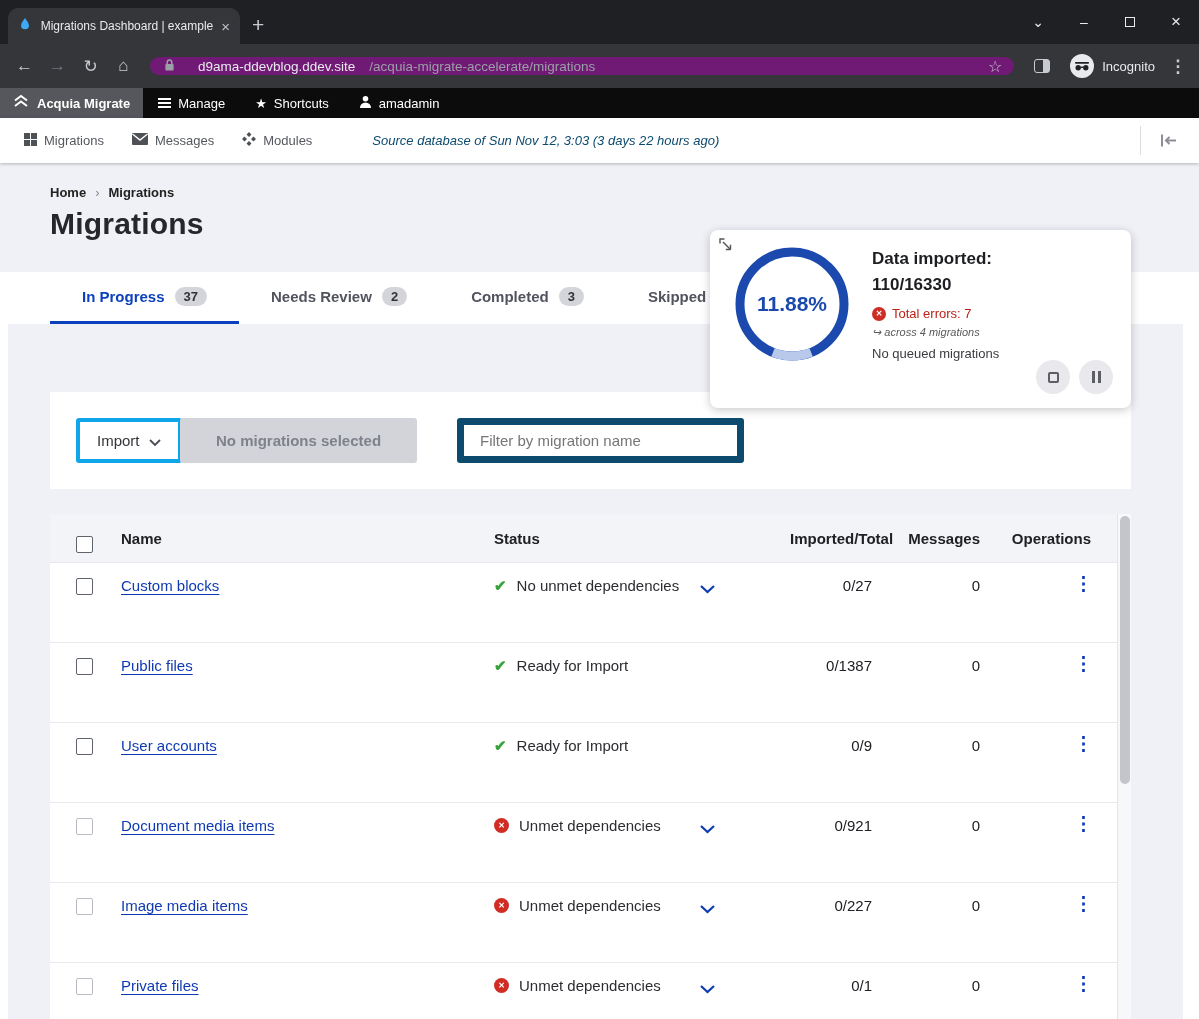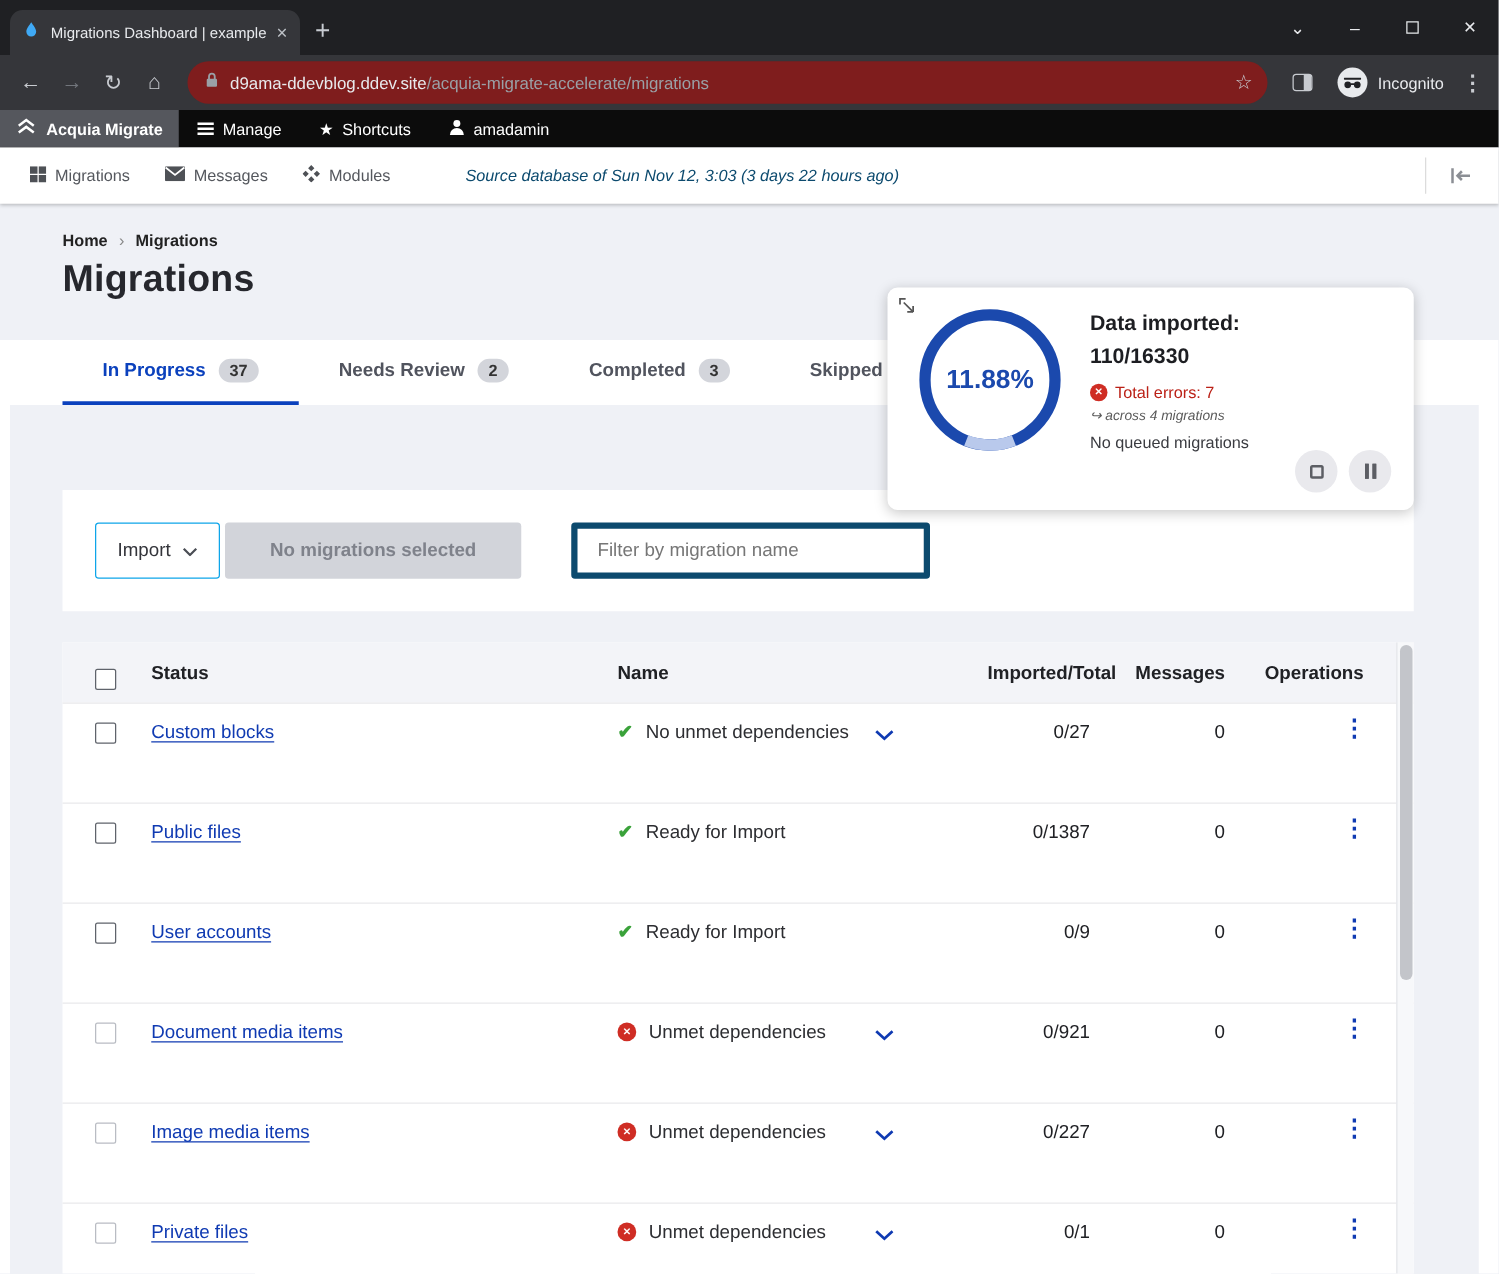--- a/index.html
+++ b/index.html
@@ -13,22 +13,22 @@
   .tab-title { color:#e8eaed; font-size:12px; white-space:nowrap; overflow:hidden; text-overflow:ellipsis; flex:1; }
   .tab-close { color:#bdc1c6; font-size:15px; line-height:1; cursor:default; }
   .newtab { color:#c7cbd1; font-size:21px; margin:0 0 9px 12px; line-height:1; }
   .wctrl { position:absolute; right:0; top:0; height:44px; display:flex; align-items:center; }
   .wctrl > div { width:46px; text-align:center; color:#e8eaed; font-size:14px; display:flex; align-items:center; justify-content:center; height:100%; }
   .maxbox { width:10px; height:10px; border:1.2px solid #e8eaed; }
 
   .navbar { height:44px; background:#35363a; display:flex; align-items:center; padding:0 8px; flex:none; }
   .navbtn { width:33px; text-align:center; color:#c8cbd0; font-size:17px; }
   .navbtn.dim { color:#72767c; }
-  .urlpill { flex:1; height:34px; background:#7f1d1d; border-radius:17px; display:flex; align-items:center;
-             padding:0 8px 0 14px; margin:0 10px; gap:9px; min-width:0; }
+  .urlpill { flex:1; height:18px; background:#701a75; border-radius:17px; display:flex; align-items:center;
+             padding:0 8px 0 14px; margin:0 10px; gap:23px; min-width:0; }
   .urlhost { color:#e8eaed; font-size:13.5px; white-space:nowrap; }
   .urlpath { color:#9aa0a6; font-size:13.5px; white-space:nowrap; flex:1; overflow:hidden; margin-left:-9px; }
   .star { color:#c8cbd0; font-size:16px; margin-right:4px; }
   .panelicon { width:16px; height:14px; border:1.5px solid #c8cbd0; border-radius:3px; position:relative; margin:0 10px; }
   .panelicon::after { content:""; position:absolute; right:0; top:0; bottom:0; width:6px; background:#c8cbd0; }
   .incog { display:flex; align-items:center; gap:8px; margin:16px 10px; }
   .incog-circle { width:24px; height:24px; border-radius:50%; background:#e8eaed; display:flex; align-items:center; justify-content:center; }
   .incog-label { color:#e8eaed; font-size:13px; }
   .kebab-b { color:#c8cbd0; font-size:17px; width:26px; text-align:center; font-weight:bold; }
 
@@ -82,25 +82,25 @@
   .ovqueued { margin-top:7px; font-size:13px; color:#3a3b40; }
   .ovbtns { position:absolute; right:18px; bottom:14px; display:flex; gap:9px; }
   .cbtn { width:34px; height:34px; border-radius:50%; background:#e9e9ed; display:flex; align-items:center; justify-content:center; }
   .stop-sq { width:11px; height:11px; border:2px solid #5c5e64; border-radius:2px; }
   .pausebars { display:flex; gap:3px; }
   .pausebars span { width:3px; height:12px; background:#5c5e64; border:1px solid #5c5e64; }
 
   
   .actioncard { position:absolute; left:50px; top:229px; width:1081px; height:97px; background:#fff; }
   .importbtn { position:absolute; left:26px; top:26px; height:45px; padding:0 17px; background:#fff;
-               border:1px solid #0ea5e9; border-radius:3px; display:flex; align-items:center; gap:9px;
+               border:4px solid #0ea5e9; border-radius:3px; display:flex; align-items:center; gap:9px;
                font-size:15px; color:#33343a; font-family:inherit; }
   .noselbtn { position:absolute; left:130px; top:26px; height:45px; padding:0 36px; background:#d2d4da; border:none;
               border-radius:3px; color:#7f828b; font-weight:bold; font-size:15px; font-family:inherit; }
-  .filterinput { position:absolute; left:407px; top:26px; height:45px; width:287px; border:5px solid #0c4a6e;
+  .filterinput { position:absolute; left:407px; top:26px; height:45px; width:287px; border:7px solid #0c4a6e;
                  border-radius:3px; padding:0 16px; font-size:15px; color:#333; font-family:inherit; }
   .filterinput::placeholder { color:#767676; }
 
   
   .tablecard { position:absolute; left:50px; top:351px; width:1081px; bottom:0; background:#fff; }
   .tgrid { display:grid; grid-template-columns:45px 373px 296px 82px 108px 1fr; padding-left:26px; }
   .thead { height:48px; background:#f3f4f8; align-items:center; font-size:15px; font-weight:bold; color:#202125; }
   .h-imp,.h-msg { text-align:right; }
   .h-ops { text-align:right; padding-right:40px; }
   .trow { height:80px; border-top:1px solid #e9e9ec; align-items:start; }
@@ -328,22 +328,22 @@
           </svg>
       </span>
     </button>
     <button class="noselbtn">No migrations selected</button>
     <input class="filterinput" placeholder="Filter by migration name" style="">
   </div>
 
   <div class="tablecard">
     <div class="tgrid thead">
       <div class="cbwrap"><span class="cb"></span></div>
+      <div>Name</div>
       <div>Status</div>
-      <div>Name</div>
       <div class="h-imp">Imported/Total</div>
       <div class="h-msg">Messages</div>
       <div class="h-ops">Operations</div>
     </div>
 
     <div class="tgrid trow">
       <div class="cbwrap"><span class="cb"></span></div>
       <div><a href="#" class="rowlink">Custom blocks</a></div>
       <div class="statuscell">
         <span class="okmark">✔</span>

